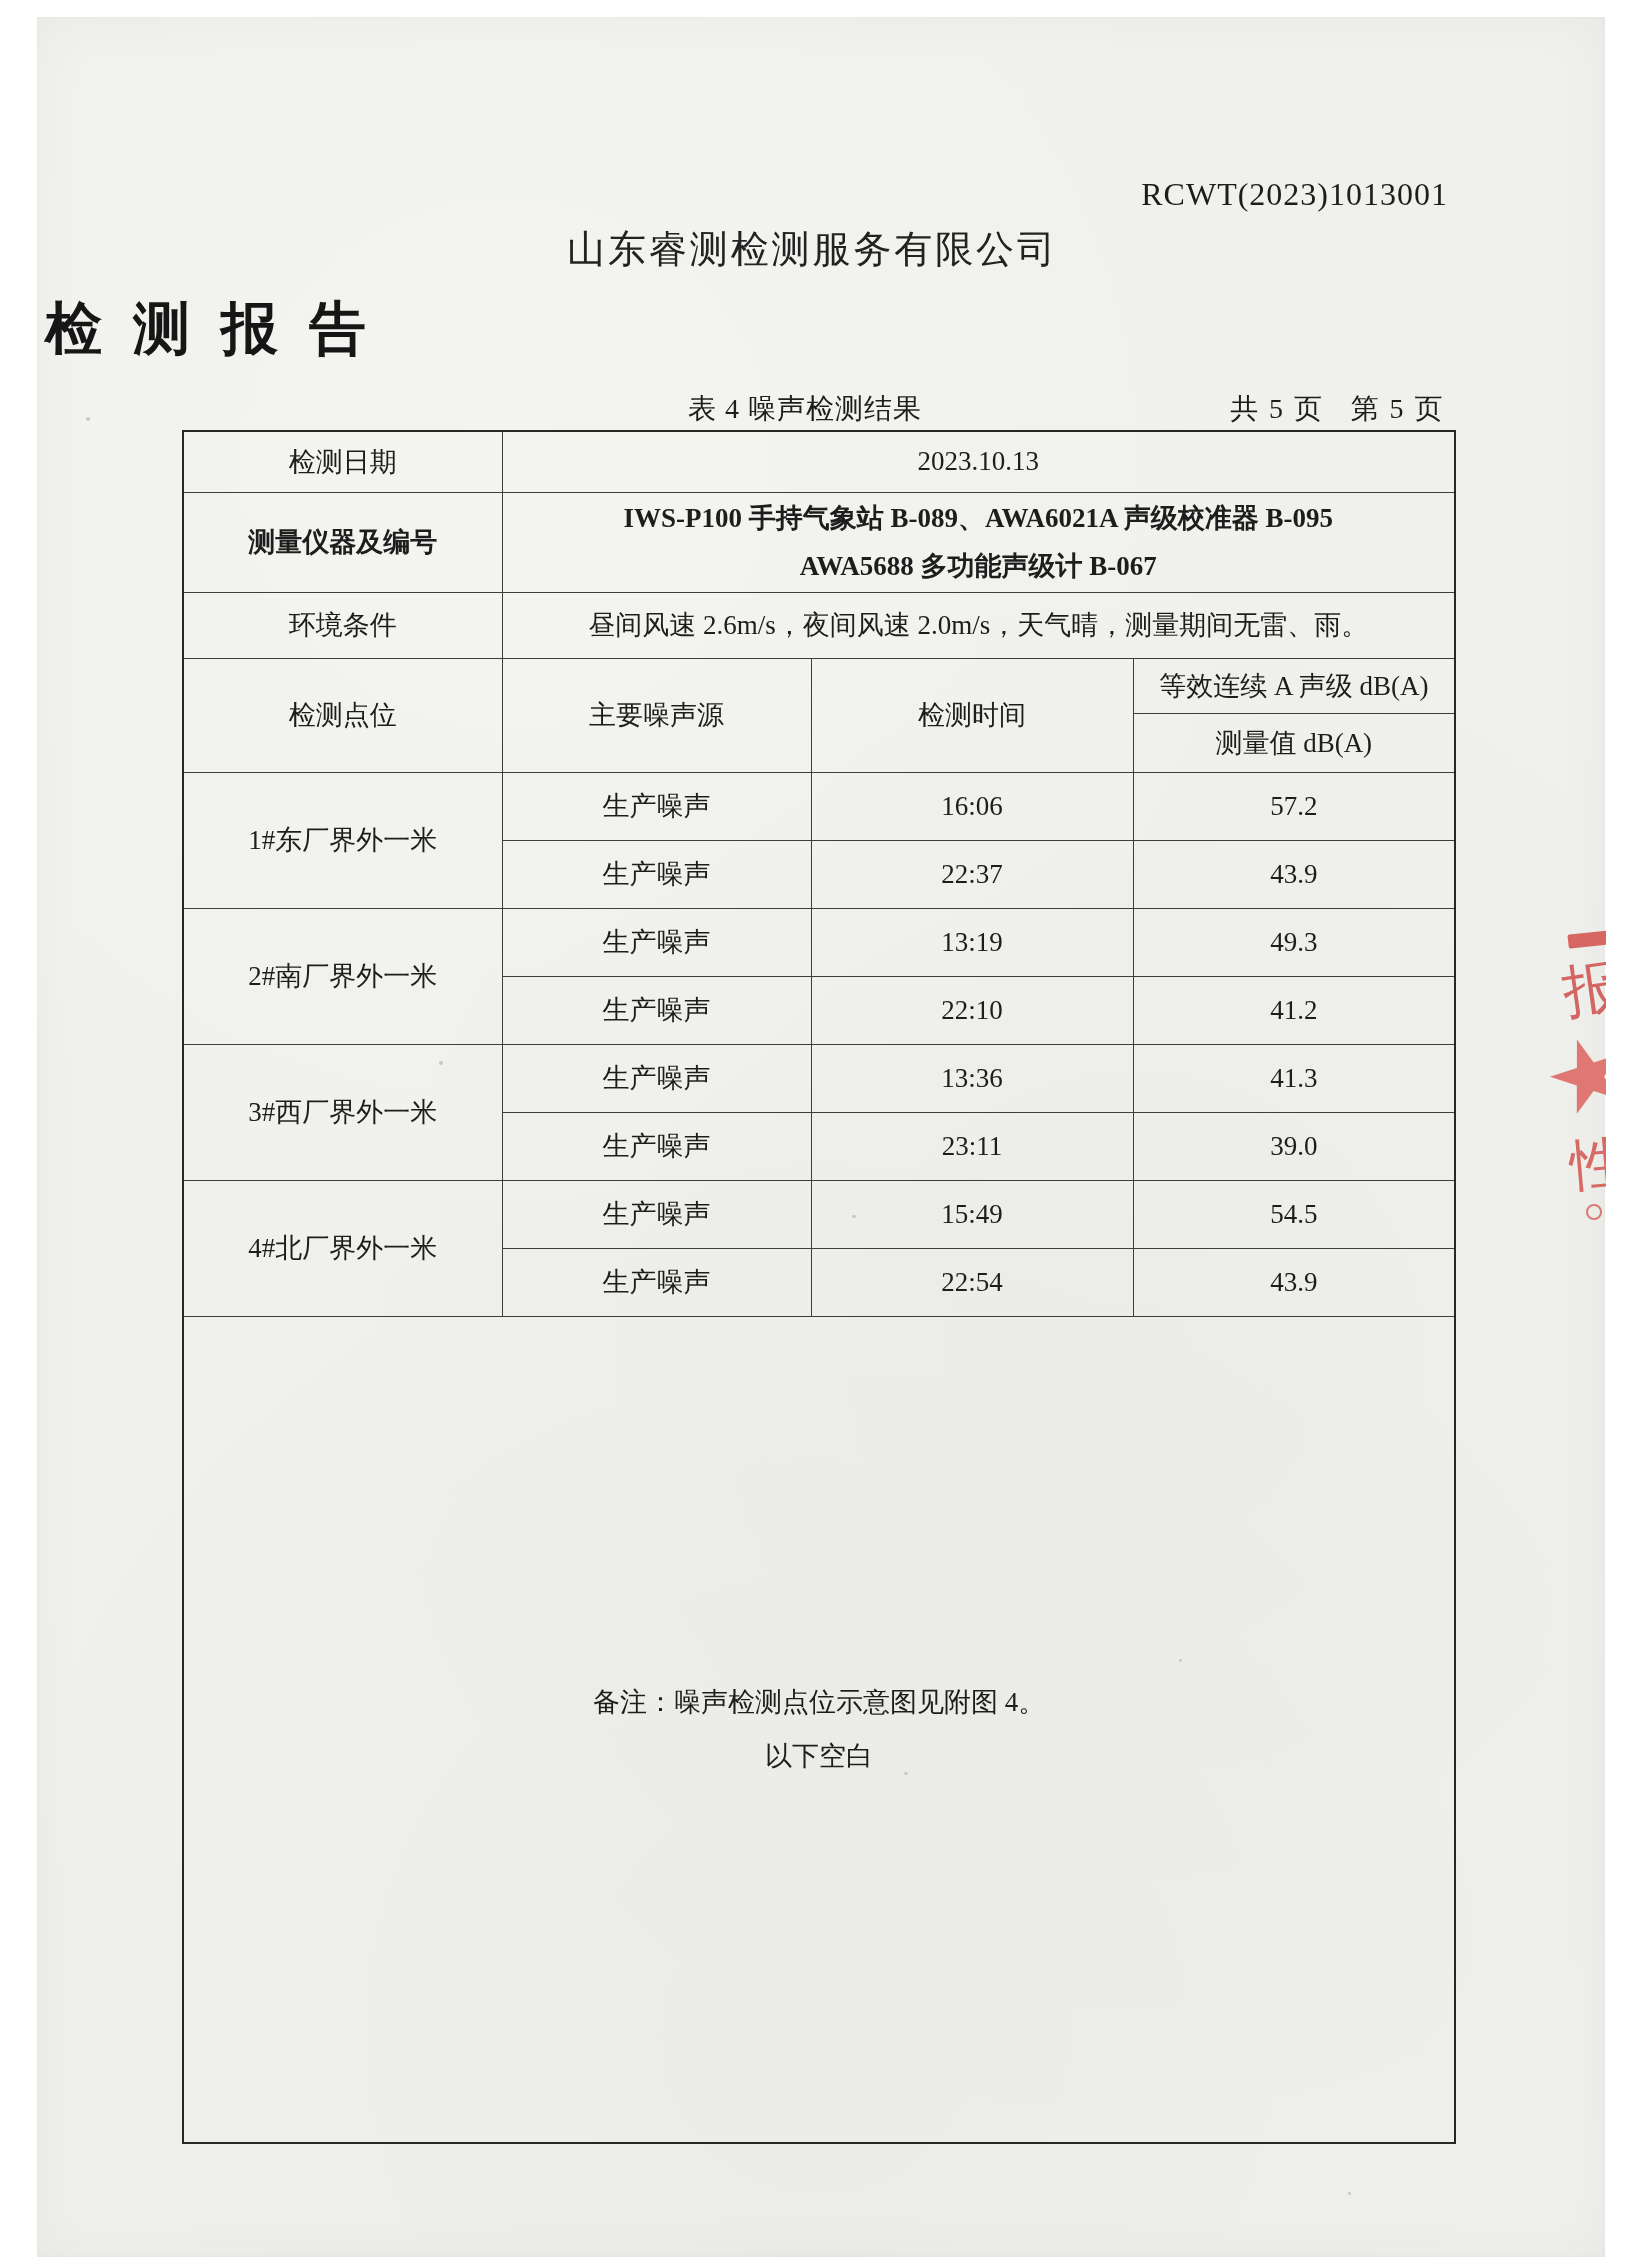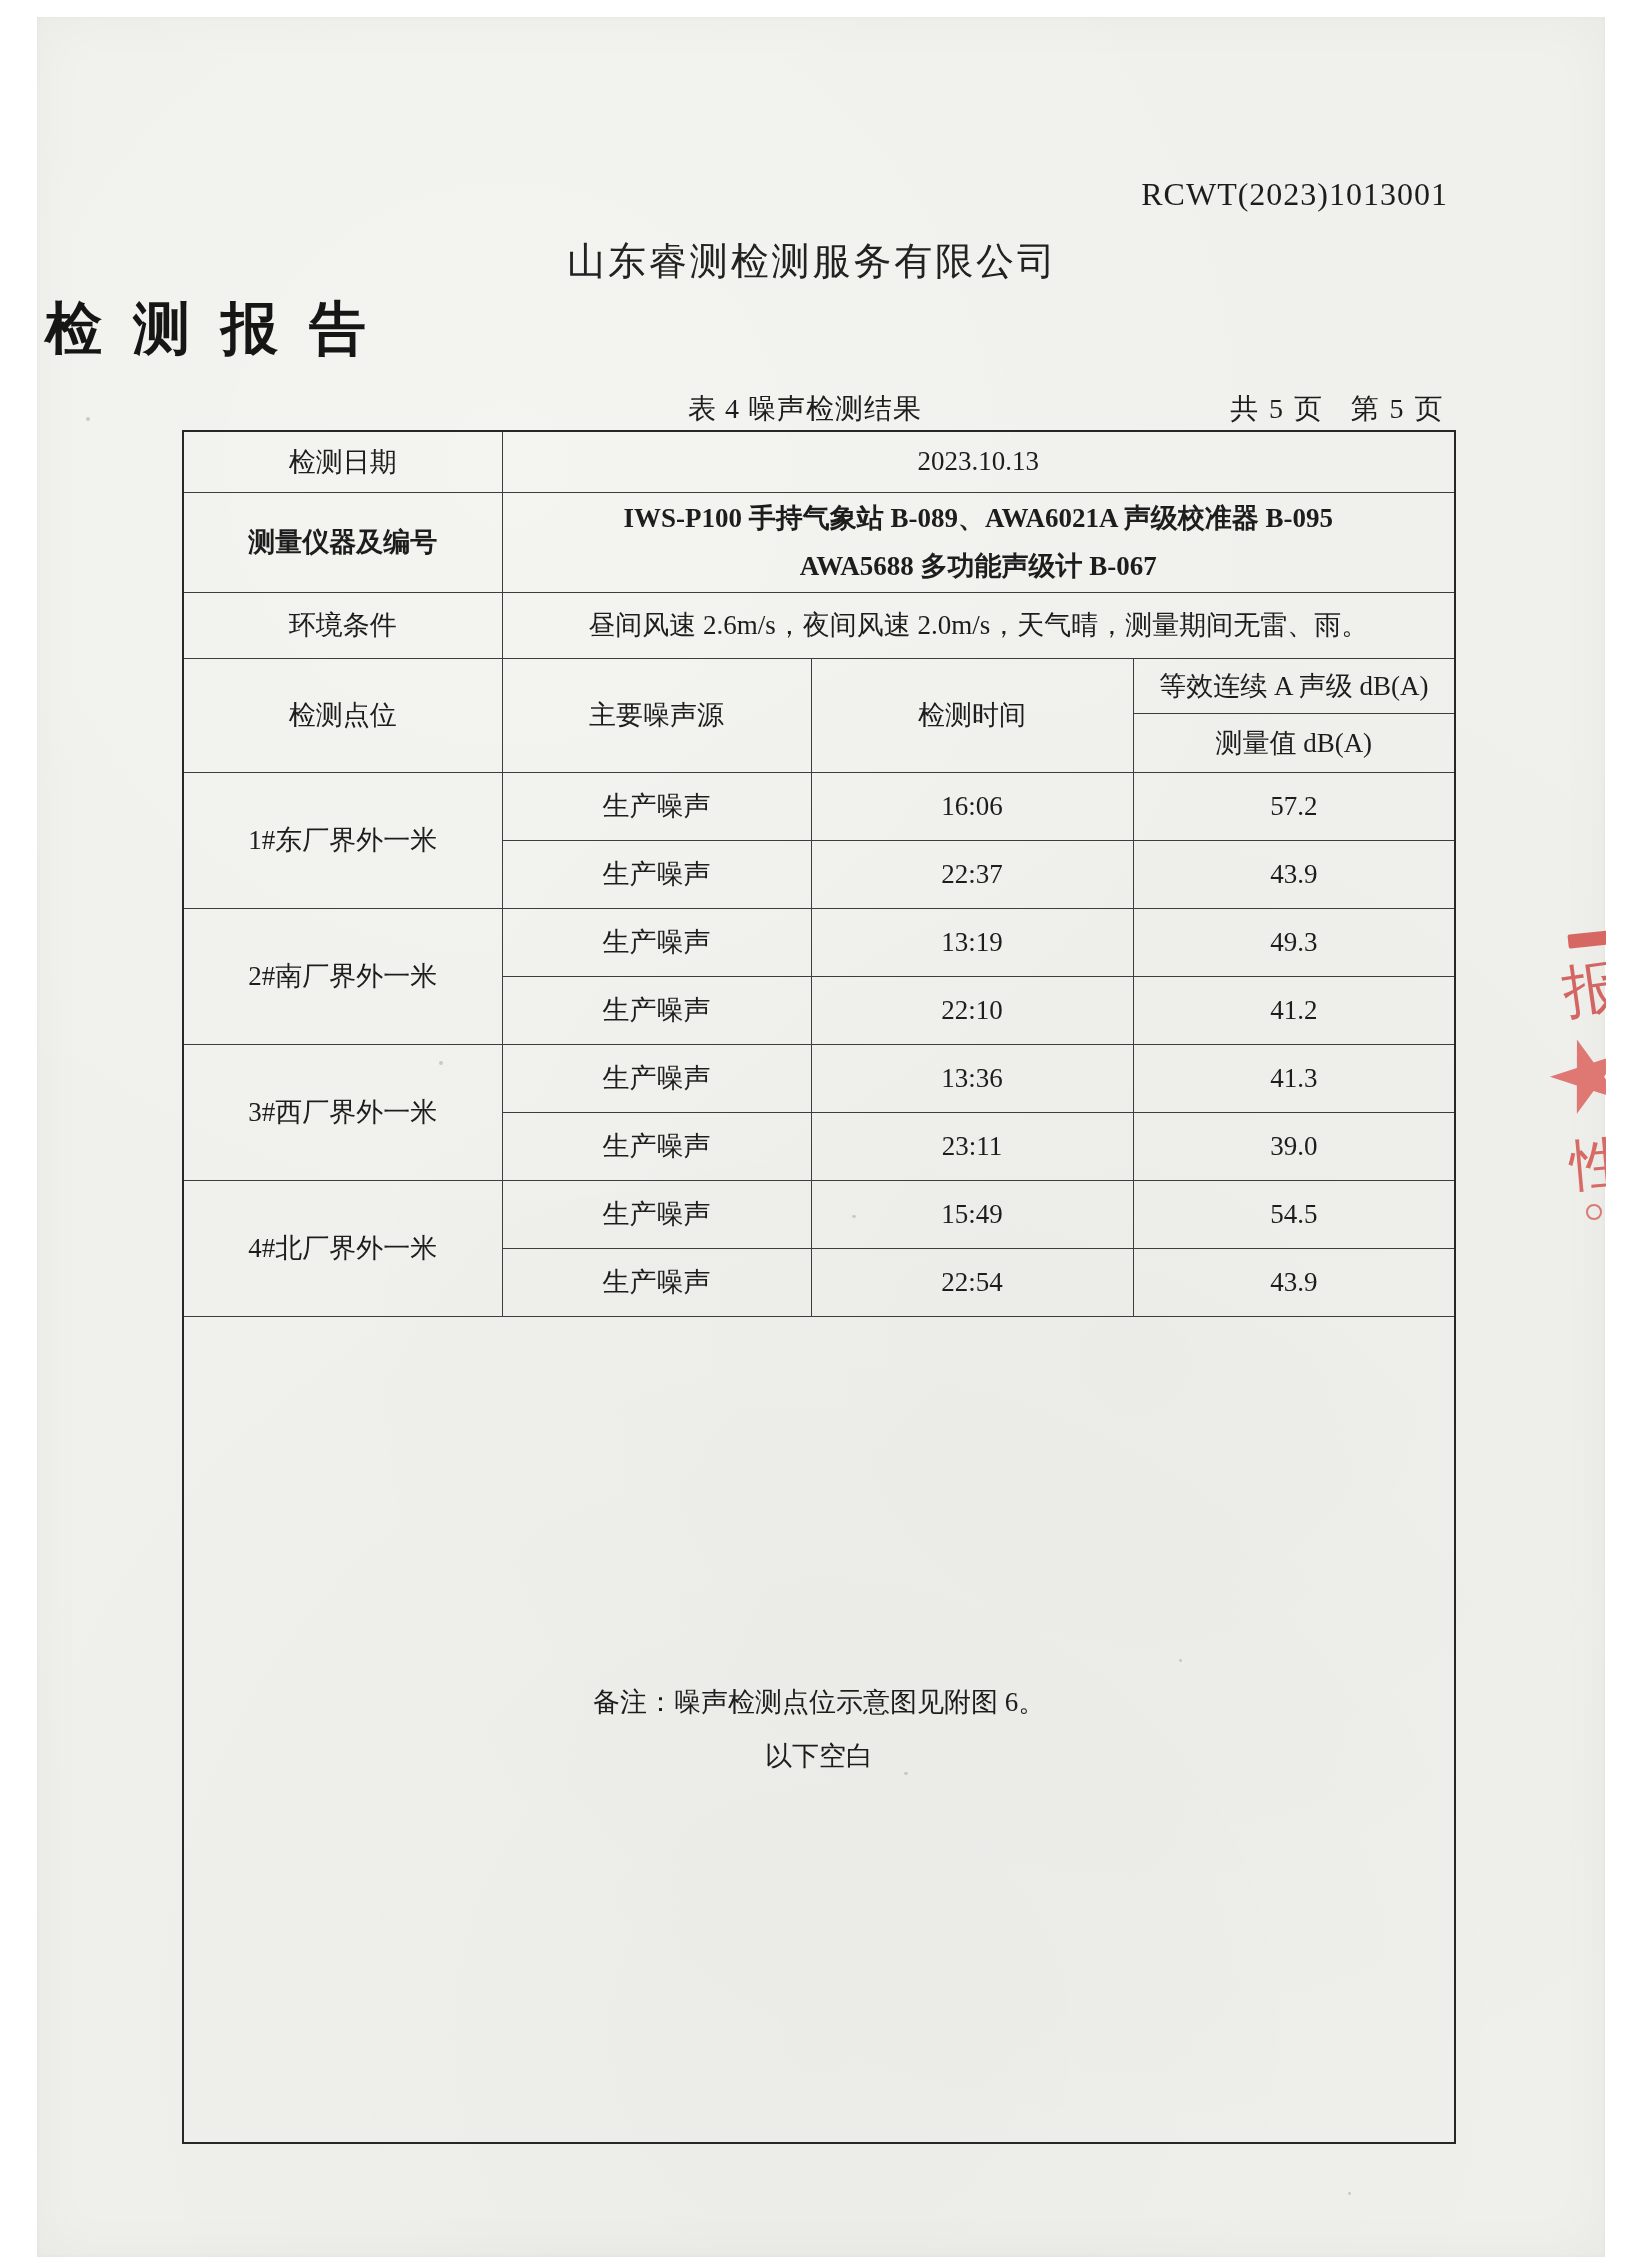--- a/index.html
+++ b/index.html
@@ -8,21 +8,21 @@
   .paper{position:absolute;left:21px;top:17.4px;width:1568px;height:2240px;background:#f0f0ec;
          box-shadow:inset 0 0 58px rgba(0,0,0,0.035), inset 0 0 5.8px rgba(0,0,0,0.03);}
   .paper::after{content:"";position:absolute;inset:0;
          background:
            radial-gradient(circle at 30% 20%, rgba(255,255,255,0.25), transparent 40%),
            radial-gradient(circle at 70% 60%, rgba(0,0,0,0.015), transparent 50%),
            radial-gradient(circle at 50% 90%, rgba(0,0,0,0.02), transparent 45%);}
 
   .report-no{position:absolute;top:176px;left:0;width:1432px;text-align:right;
              font-size:32px;letter-spacing:1px;}
-  .company{position:absolute;top:236px;left:0;width:1593px;text-align:center;
+  .company{position:absolute;top:224px;left:0;width:1593px;text-align:center;
            font-size:38px;letter-spacing:2.9px;color:#222;}
   .title{position:absolute;top:291px;left:29px;width:1583px;text-align:left;
          font-family:"Liberation Sans","DejaVu Sans",sans-serif;
          font-size:57px;font-weight:bold;letter-spacing:31px;color:#161616;}
   .caption-row{position:absolute;top:390px;left:166px;width:1272px;height:39px;
                font-size:28px;}
   .caption{position:absolute;left:506px;top:0;letter-spacing:1px;}
   .pageinfo{position:absolute;right:9.7px;top:0;letter-spacing:1.9px;}
   .pageinfo span{margin-left:27px;}
 
@@ -152,21 +152,21 @@
         <td class="thick-top">54.5</td>
       </tr>
       <tr class="data">
         <td>生产噪声</td>
         <td>22:54</td>
         <td>43.9</td>
       </tr>
 
       <tr class="notes-row">
         <td colspan="4" class="notes thick-top">
-          <div class="nline">备注：噪声检测点位示意图见附图 6。</div>
+          <div class="nline">备注：噪声检测点位示意图见附图 4。</div>
           <div class="nline">以下空白</div>
         </td>
       </tr>
     </tbody>
   </table>
 
   <div class="stamp-zone">
     <div class="st-bar"></div>
     <div class="st-char1">报</div>
     <div class="st-star">★</div>

